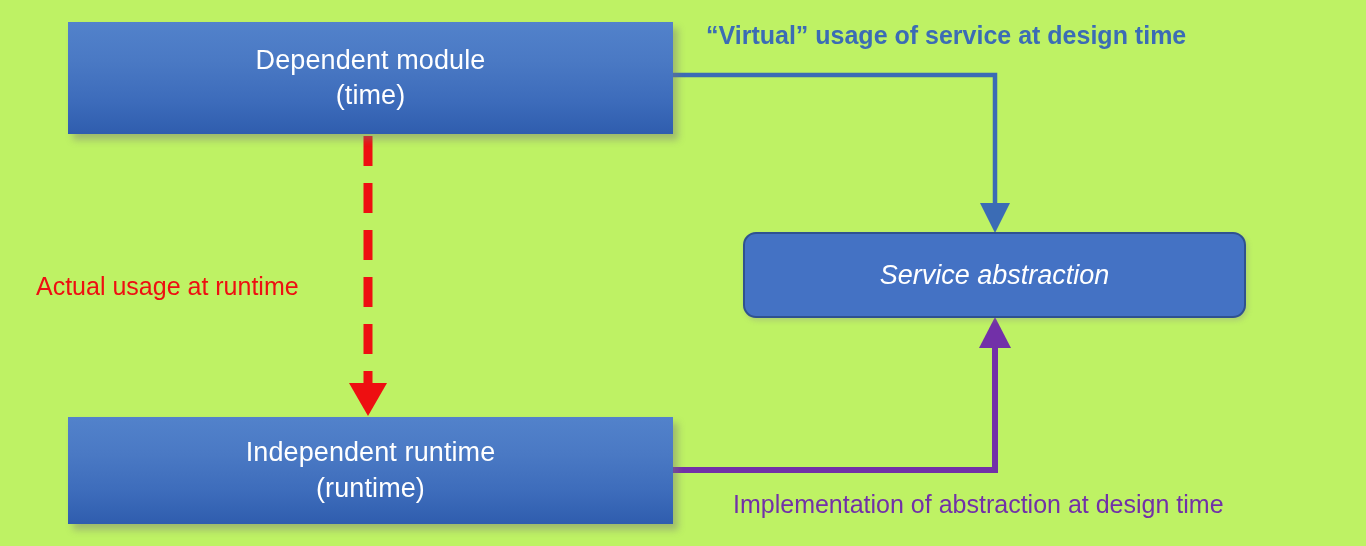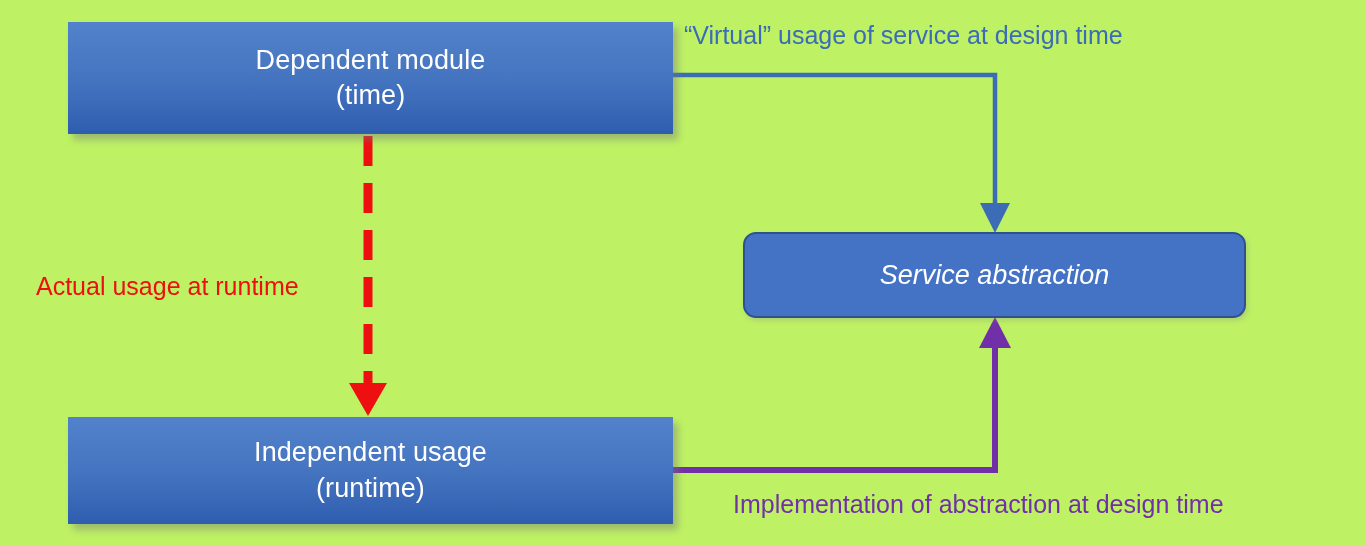--- a/index.html
+++ b/index.html
@@ -88,23 +88,24 @@
 
   
   .edge-label {
     position: absolute;
     font-size: 25px;
     font-weight: 400;
     white-space: nowrap;
     line-height: 1.15;
   }
   #label-virtual {
-    left: 684px;
+    left: 706px;
     top: 21px;
     color: #3b6cb5;
+    font-weight: bold;
   }
   #label-runtime {
     left: 36px;
     top: 272px;
     color: #ee0f11;
   }
   #label-implementation {
     left: 733px;
     top: 490px;
     color: #7230a8;
@@ -132,21 +133,21 @@
       <polygon points="995,317 979,348 1011,348" fill="#7230a8"></polygon>
     </g>
   </svg>
 
   <div id="box-dependent" class="module-box">
     <span class="line1">Dependent module</span>
     <span class="line2">(time)</span>
   </div>
 
   <div id="box-independent" class="module-box">
-    <span class="line1">Independent usage</span>
+    <span class="line1">Independent runtime</span>
     <span class="line2">(runtime)</span>
   </div>
 
   <div class="abstraction-box">
     <span>Service abstraction</span>
   </div>
 
   <div id="label-virtual" class="edge-label">“Virtual” usage of service at design time</div>
 
   <div id="label-implementation" class="edge-label">Implementation of abstraction at design time</div>

